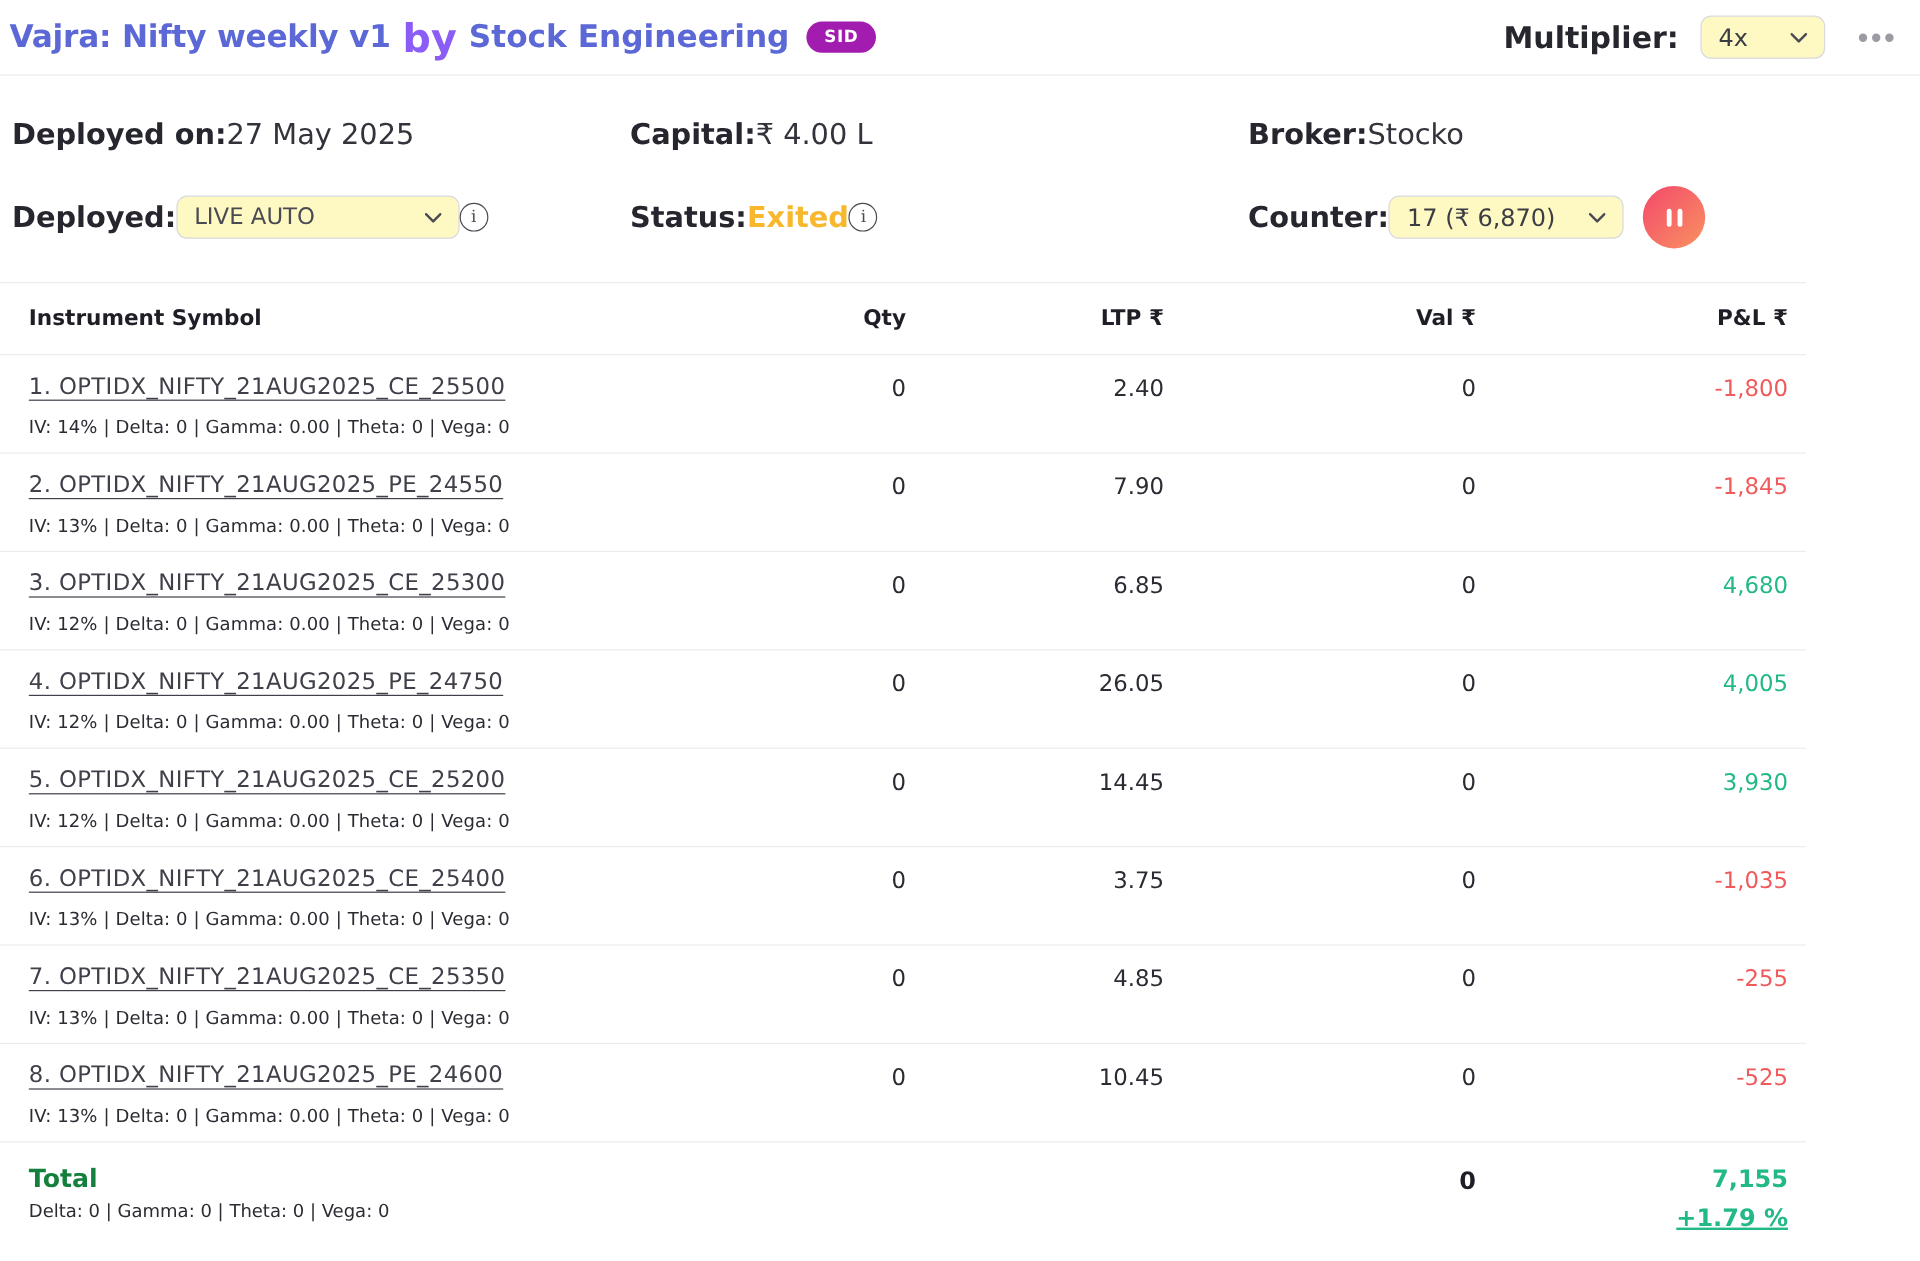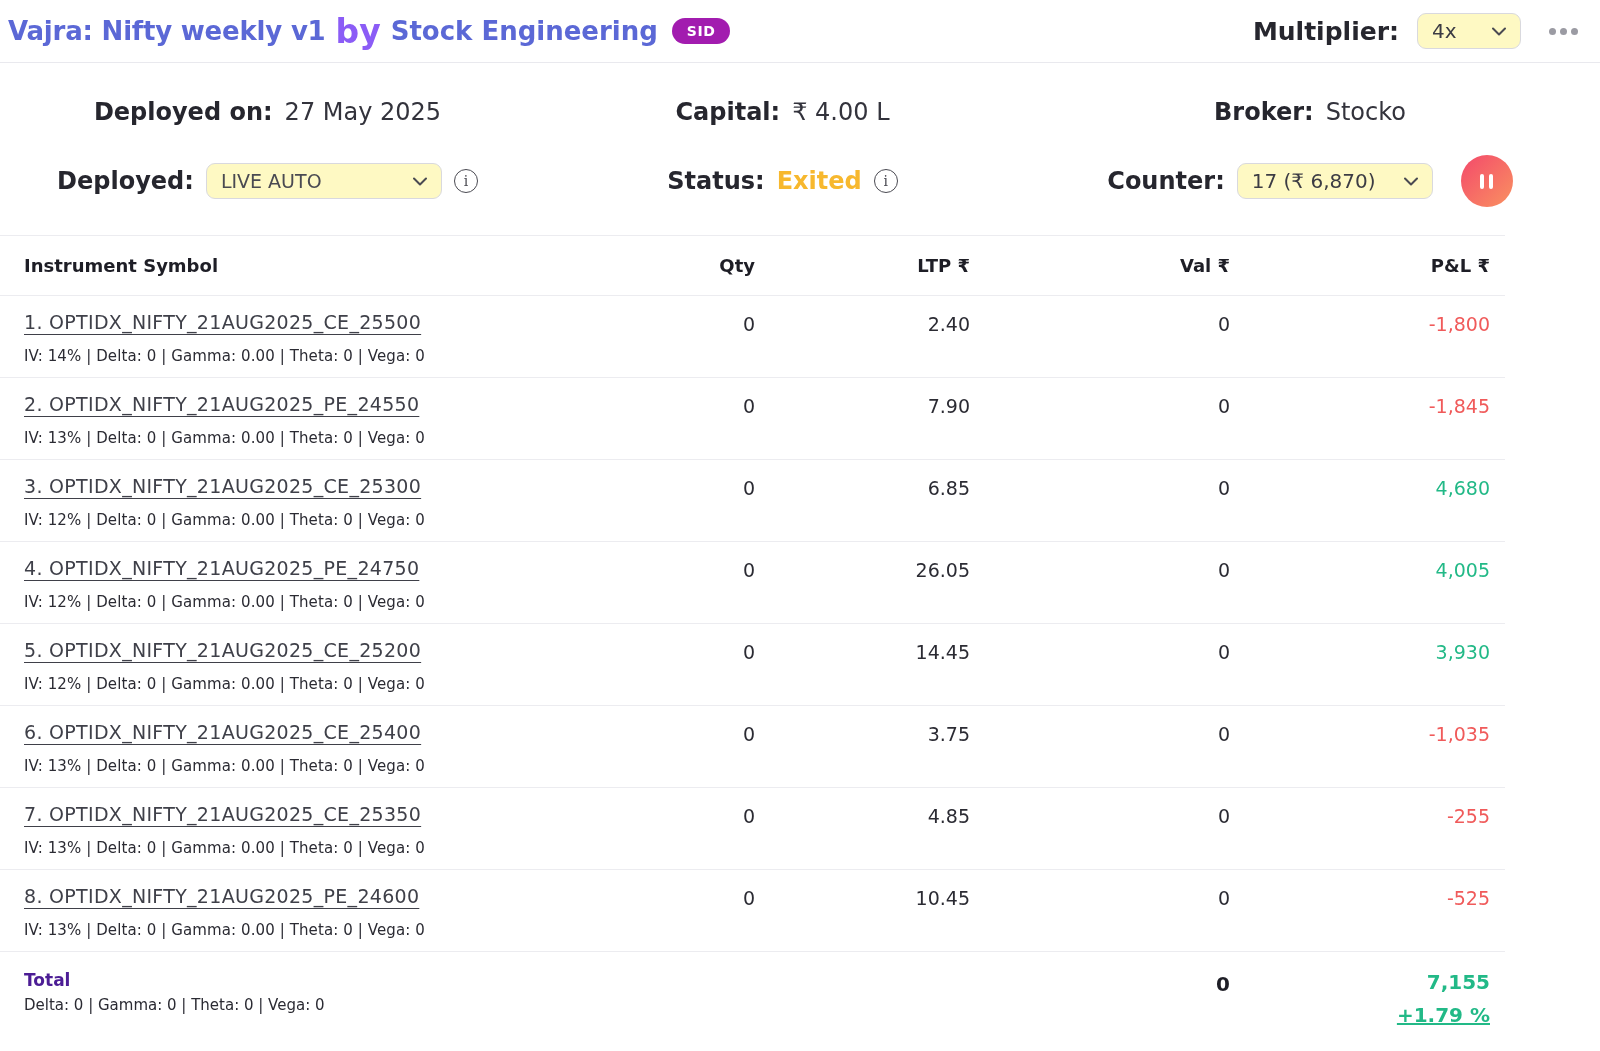--- a/index.html
+++ b/index.html
@@ -30,21 +30,21 @@
   .chevron { width: 14px; height: 9px; flex: 0 0 auto; margin-left: 10px; }
   .chevron svg { display: block; }
   .ellipsis { display: flex; gap: 4px; align-items: center; cursor: pointer; padding: 6px 2px; }
   .ellipsis i { width: 7px; height: 7px; border-radius: 50%; background: #9b9ba3; display: block; }
 
   
   .info-grid {
     display: grid; grid-template-columns: 515px 515px auto;
     padding: 26px 20px 24px 10px; row-gap: 20px;
   }
-  .info-cell { display: flex; align-items: center; gap: 12px; min-height: 46px; justify-content: center; }
+  .info-cell { display: flex; align-items: center; min-height: 46px; }
   .info-label { font-size: 24px; font-weight: 700; color: #26262e; white-space: nowrap; }
   .info-value { font-size: 24px; color: #33333c; white-space: nowrap; }
   .status-value { color: #f7b82e; font-weight: 600; }
   .execution-select { width: 236px; font-size: 19px; color: #4a4a52; }
   .counter-select { width: 196px; font-size: 20px; color: #3c3c44; }
   .info-icon {
     width: 24px; height: 24px; border: 1.6px solid #4a4a52; border-radius: 50%;
     display: inline-flex; align-items: center; justify-content: center;
     font-size: 14px; color: #4a4a52; font-style: normal; cursor: pointer; flex: 0 0 auto;
     font-family: "DejaVu Serif", serif;
@@ -72,21 +72,21 @@
     font-size: 19px; color: #3f4049; text-decoration: underline;
     text-underline-offset: 5px; cursor: pointer; letter-spacing: 0.3px;
   }
   .greeks { font-size: 15px; color: #2b2b33; margin-top: 14px; letter-spacing: 0.1px; }
   .cell-num { font-size: 19px; color: #2b2b33; padding-top: 2px; }
   .pnl.neg { color: #f05a5a; }
   .pnl.pos { color: #22b987; }
 
   
   .total-row { border-bottom: none; padding-top: 18px; padding-bottom: 14px; }
-  .total-label { font-size: 17px; font-weight: 700; color: #4c1d95; }
+  .total-label { font-size: 21px; font-weight: 700; color: #15803d; }
   .total-greeks { font-size: 15px; color: #2b2b33; margin-top: 6px; }
   .total-val { font-size: 20px; font-weight: 700; color: #1e1e26; padding-top: 2px; }
   .total-pnl-wrap { display: flex; flex-direction: column; align-items: flex-end; }
   .total-pnl { font-size: 20px; font-weight: 700; color: #22b987; }
   .total-pnl-pct { font-size: 20px; font-weight: 700; color: #22b987; margin-top: 9px; text-decoration: underline; }
 </style>
 </head>
 <body>
 
 <div class="topbar">

